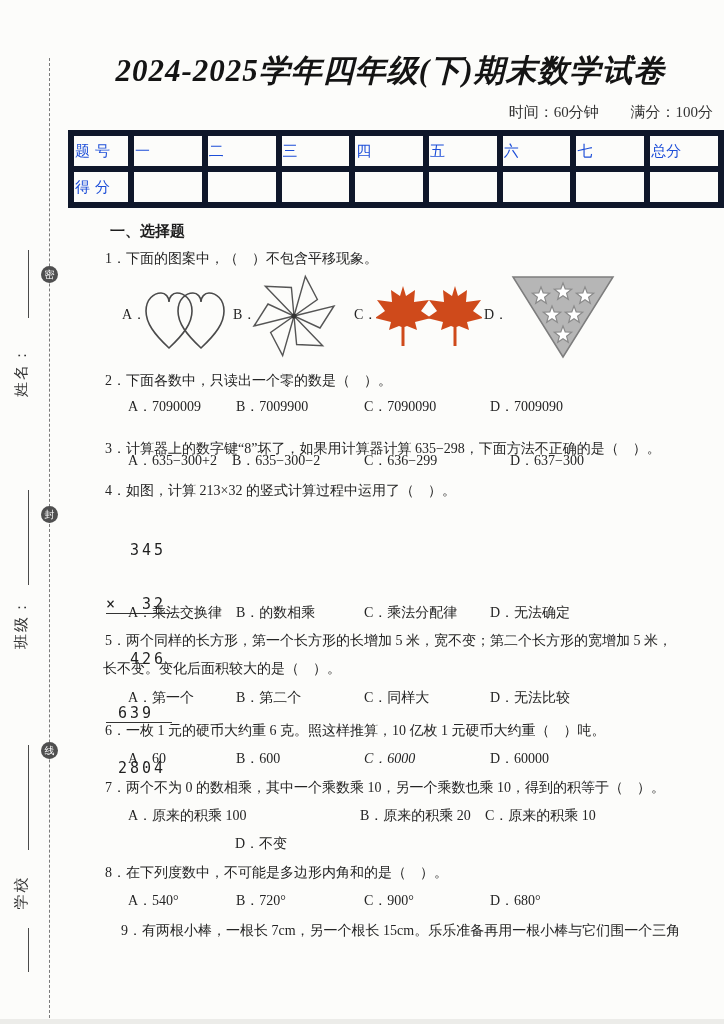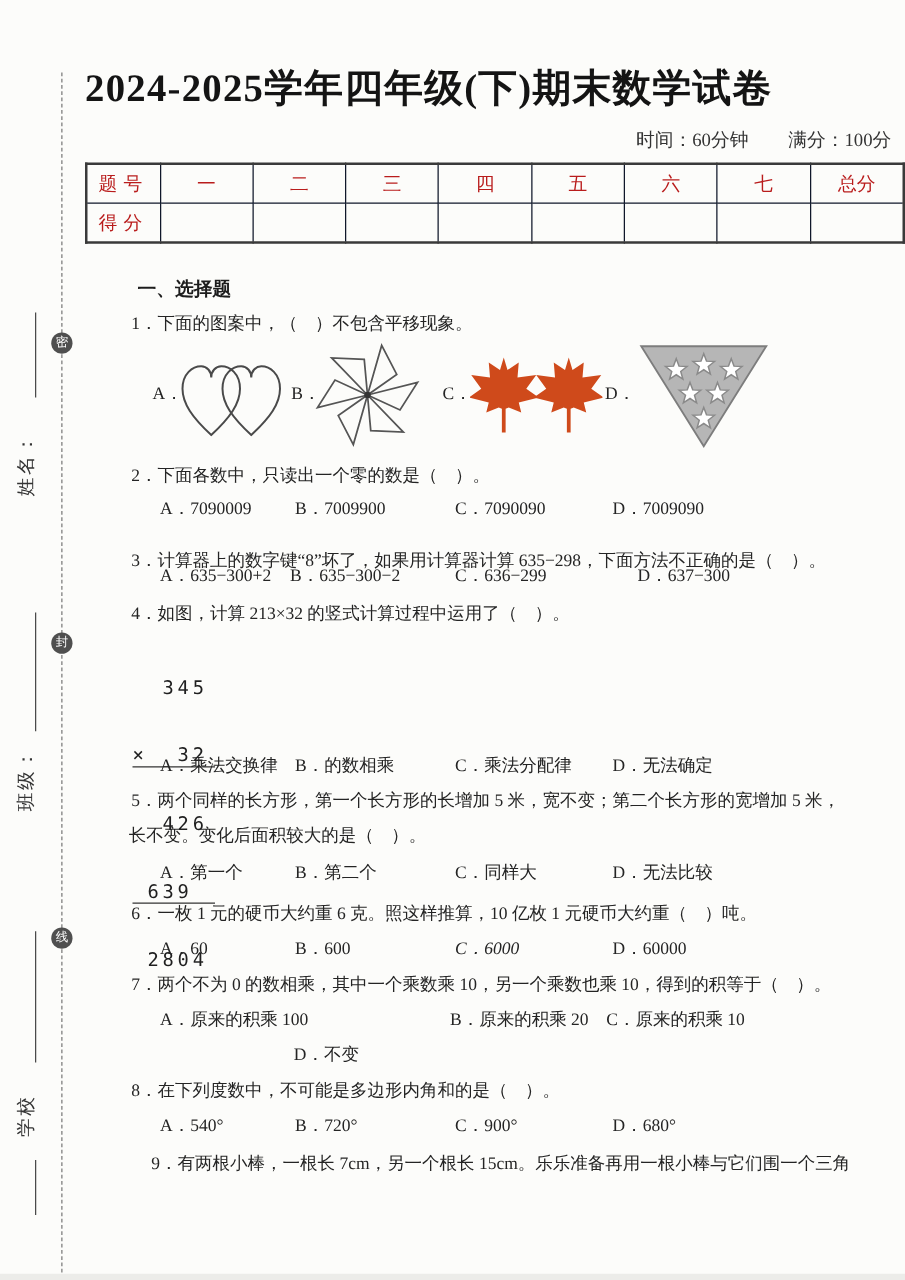--- a/index.html
+++ b/index.html
@@ -1,24 +1,24 @@
 <!DOCTYPE html>
 <html><head>
 <meta charset="utf-8">
 <style>
   html,body{margin:0;padding:0;}
   body{width:724px;height:1024px;background:#ffffff;}
   .page{position:relative;width:724px;height:1024px;background:#fcfcfa;overflow:hidden;
         font-family:"Liberation Serif","DejaVu Serif",serif;color:#232323;}
-  .title{position:absolute;left:68px;top:50px;width:645px;
-         font-size:31px;font-weight:bold;letter-spacing:1px;color:#141414;white-space:nowrap;}
+  .title{position:absolute;left:68px;top:50px;width:645px;text-align:center;
+         font-size:31px;font-weight:bold;letter-spacing:1px;color:#141414;white-space:nowrap;font-style:italic;}
   .info-line{position:absolute;left:68px;top:103px;width:645px;text-align:right;font-size:15px;color:#333;}
   .info-line .gap{margin-left:28px;}
   table.score-table{position:absolute;left:68px;top:130px;border-collapse:collapse;border:2px solid #3a3a3a;}
-  table.score-table td{border:1px solid #0f172a;text-align:center;font-size:15px;height:28px;color:#b91c1c;}
+  table.score-table td{border:6px solid #0f172a;text-align:left;font-size:15px;height:28px;color:#1d4ed8;}
   td.firstcol{width:56px;letter-spacing:5px;}
   td.col{width:72px;}
   .heading{position:absolute;left:110px;top:222px;font-size:15px;font-weight:bold;color:#1d1d1d;}
   .stem{position:absolute;left:105px;font-size:14px;white-space:nowrap;color:#242424;}
   .optrow{position:absolute;left:100px;width:620px;height:20px;font-size:14px;color:#242424;}
   .optrow span{position:absolute;white-space:nowrap;top:0;}
   .figlabel{position:absolute;font-size:14px;color:#242424;}
   .fig{position:absolute;}
   .vcalc{position:absolute;left:106px;top:505px;font-family:"DejaVu Sans Mono","Liberation Mono",monospace;
          font-size:15px;line-height:18px;letter-spacing:3px;white-space:pre;color:#1f1f1f;}

